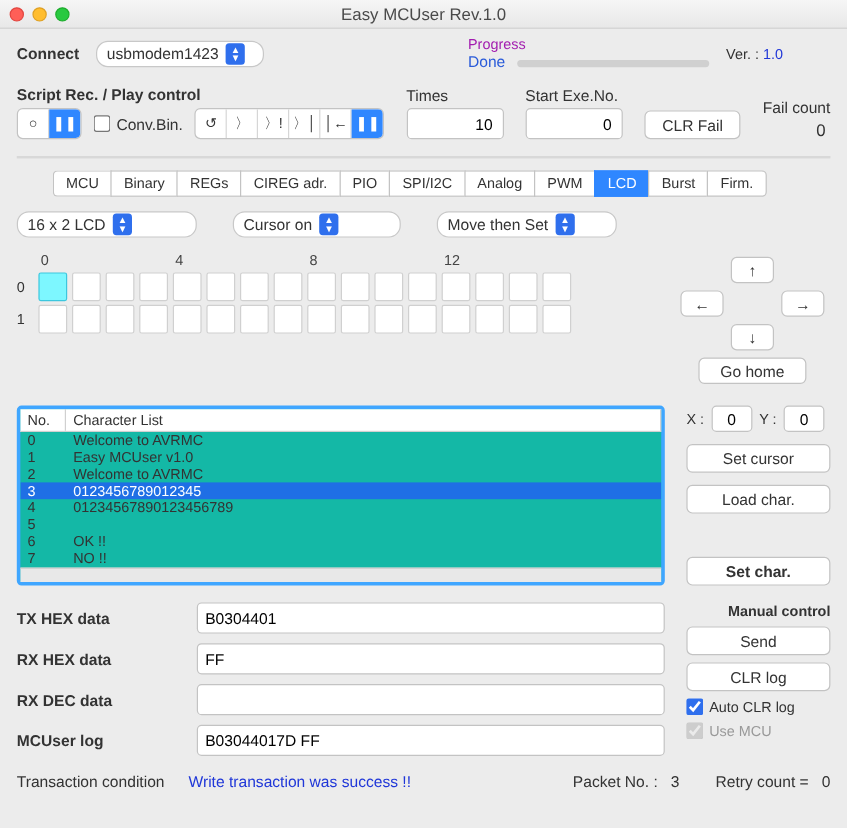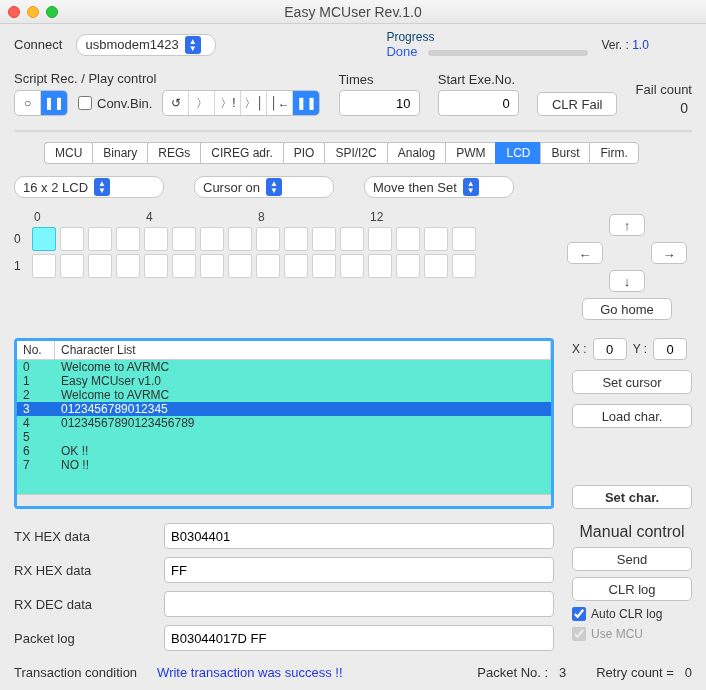--- a/index.html
+++ b/index.html
@@ -6,26 +6,26 @@
 body { background: #ececec; width: 706px; height: 690px; overflow: hidden; font-size: 13px; color: #333; }
 .titlebar { height: 24px; background: linear-gradient(#f6f6f6,#e8e8e8); border-bottom: 1px solid #d0d0d0; display: flex; align-items: center; padding: 0 8px; }
 .traffic { display: flex; gap: 7px; }
 .tl { width: 12px; height: 12px; border-radius: 50%; }
 .tl.red { background: #ff5f57; border:1px solid #e24640;}
 .tl.yel { background: #ffbd2e; border:1px solid #dfa023;}
 .tl.grn { background: #28c940; border:1px solid #1dad2c;}
 .title { flex: 1; text-align: center; font-size: 14px; color: #4a4a4a; margin-left:-50px;}
 .win { padding: 6px 14px 10px 14px; }
 .row { display: flex; align-items: center; }
-.lbl { font-size: 13px; }
+.lbl { font-size: 13px; font-weight: bold; }
 .select { background: #fff; border: 1px solid #c8c8c8; border-radius: 10px; height: 22px; display: inline-flex; align-items: center; padding: 0 4px 0 8px; font-size: 13px; position: relative; }
 .select .arrow { background:#3b82f6; color:#fff; border-radius:3px; width:16px; height:18px; display:flex; flex-direction:column; align-items:center; justify-content:center; margin-left:6px; font-size:8px; line-height:7px;}
 .select.blue .arrow{ background:#2f6fed;}
 .progress-wrap { margin-left:auto; }
-.progress-lbl { font-size:12px; color:#0c4a6e; }
+.progress-lbl { font-size:12px; color:#a21caf; }
 .progress-done { font-size:13px; color:#2a5bd9; }
 .pbar { width:160px; height:6px; background:#d0d0d0; border-radius:3px; margin-top:2px;}
 .ver { font-size:12px; margin-left:14px;}
 .ver b{ color:#2037d8; font-weight:400;}
 
 .script-row{ margin-top:12px; display:flex; align-items:flex-end; justify-content:space-between;}
 .script-left .lbl{margin-bottom:4px; display:block;}
 .ctrlgroup{ display:inline-flex; border:1px solid #c3c3c3; border-radius:5px; overflow:hidden; background:#fff;}
 .ctrlgroup span{ width:26px; height:24px; display:flex; align-items:center; justify-content:center; border-right:1px solid #d6d6d6; font-size:12px; cursor:pointer;}
 .ctrlgroup span:last-child{border-right:none;}
@@ -53,21 +53,21 @@
 .cellrow{ display:flex; align-items:center; margin-top:3px;}
 .cellrow .rn{ width:18px; font-size:12px; text-align:left;}
 .cell{ width:24px; height:24px; background:#fff; border:1px solid #d0d0d0; border-radius:2px; margin-right:4px;}
 .cell.cursor{ background:#7df7ff; border-color:#3cc7de;}
 
 .navbtns{ margin-left:auto; width:130px; display:flex; flex-direction:column; align-items:center; gap:6px; padding-top:4px;}
 .navrow{ display:flex; gap:48px;}
 .navbtns .btn{ width:36px; padding:0;}
 
 .list-area{ margin-top:18px; display:flex; gap:18px;}
-.listbox{ flex:1; border:3px solid #3fa6ff; border-radius:4px; background:#5eead4; height:171px; display:flex; flex-direction:column;}
+.listbox{ flex:1; border:3px solid #3fa6ff; border-radius:4px; background:#14b8a6; height:150px; display:flex; flex-direction:column;}
 .listhead{ display:flex; border-bottom:1px solid #d0d0d0; font-size:12px; background:#fff;}
 .listhead div{ padding:2px 6px; border-right:1px solid #d0d0d0;}
 .listhead .c1{width:38px;}
 .listhead .c2{flex:1;}
 .listbody{ flex:1; overflow:auto; font-size:12px;}
 .lrow{ display:flex;}
 .lrow.sel{ background:#1f6fe5; color:#fff;}
 .lrow .c1{width:38px; padding:0 6px;}
 .lrow .c2{flex:1; padding:0 6px;}
 .listfoot{ height:12px; background:#e8e8e8; border-top:1px solid #ccc;}
@@ -75,21 +75,21 @@
 .side{ width:120px; display:flex; flex-direction:column; gap:10px;}
 .xy{ display:flex; gap:6px; align-items:center; font-size:12px;}
 .xy .numbox{ width:34px; height:22px; padding:0 4px; text-align:center;}
 
 .datarows{ margin-top:14px; display:flex; gap:18px;}
 .dataleft{ flex:1;}
 .drow{ display:flex; align-items:center; margin-bottom:8px;}
 .drow .lbl{ width:150px;}
 .txt{ flex:1; height:24px; background:#fff; border:1px solid #c3c3c3; border-radius:4px; padding:12px 6px; font-size:13px;}
 .dataright{ width:120px; display:flex; flex-direction:column; gap:6px;}
-.dataright .lbl{text-align:center; font-size:16px;}
+.dataright .lbl{text-align:right; font-size:12px;}
 .dataright .chk{font-size:12px;}
 .chk.blue input{accent-color:#2f6fed;}
 .chk.dis{color:#999;}
 
 .footer{ margin-top:6px; display:flex; align-items:center; font-size:13px;}
 .footer .status{ color:#2037d8; margin-left:20px;}
 .footer .pkt{ margin-left:auto; margin-right:30px;}
 </style>
 </head>
 <body>
@@ -316,21 +316,21 @@
       </div>
       <div class="drow">
         <span class="lbl">RX HEX data</span>
         <input class="txt" value="FF" style="">
       </div>
       <div class="drow">
         <span class="lbl">RX DEC data</span>
         <input class="txt" value="" style="">
       </div>
       <div class="drow">
-        <span class="lbl">Packet log</span>
+        <span class="lbl">MCUser log</span>
         <input class="txt" value="B03044017D FF" style="">
       </div>
     </div>
     <div class="dataright">
       <span class="lbl">Manual control</span>
       <div class="btn" style="width:100%;">Send</div>
       <div class="btn" style="width:100%;">CLR log</div>
       <label class="chk blue">
         <input type="checkbox" checked="" style="">
           <span>Auto CLR log</span>

